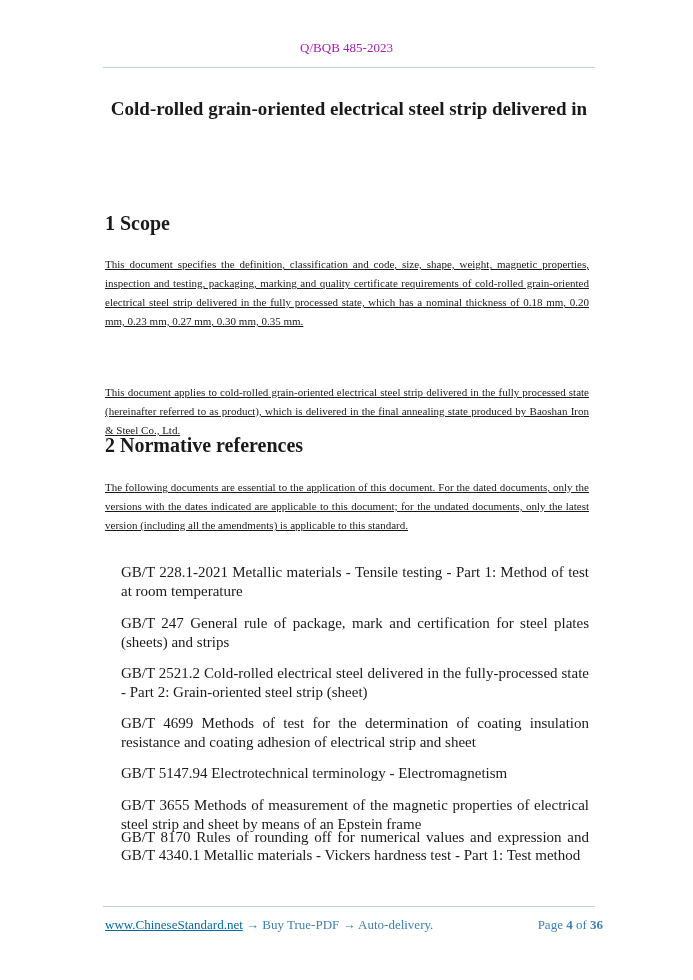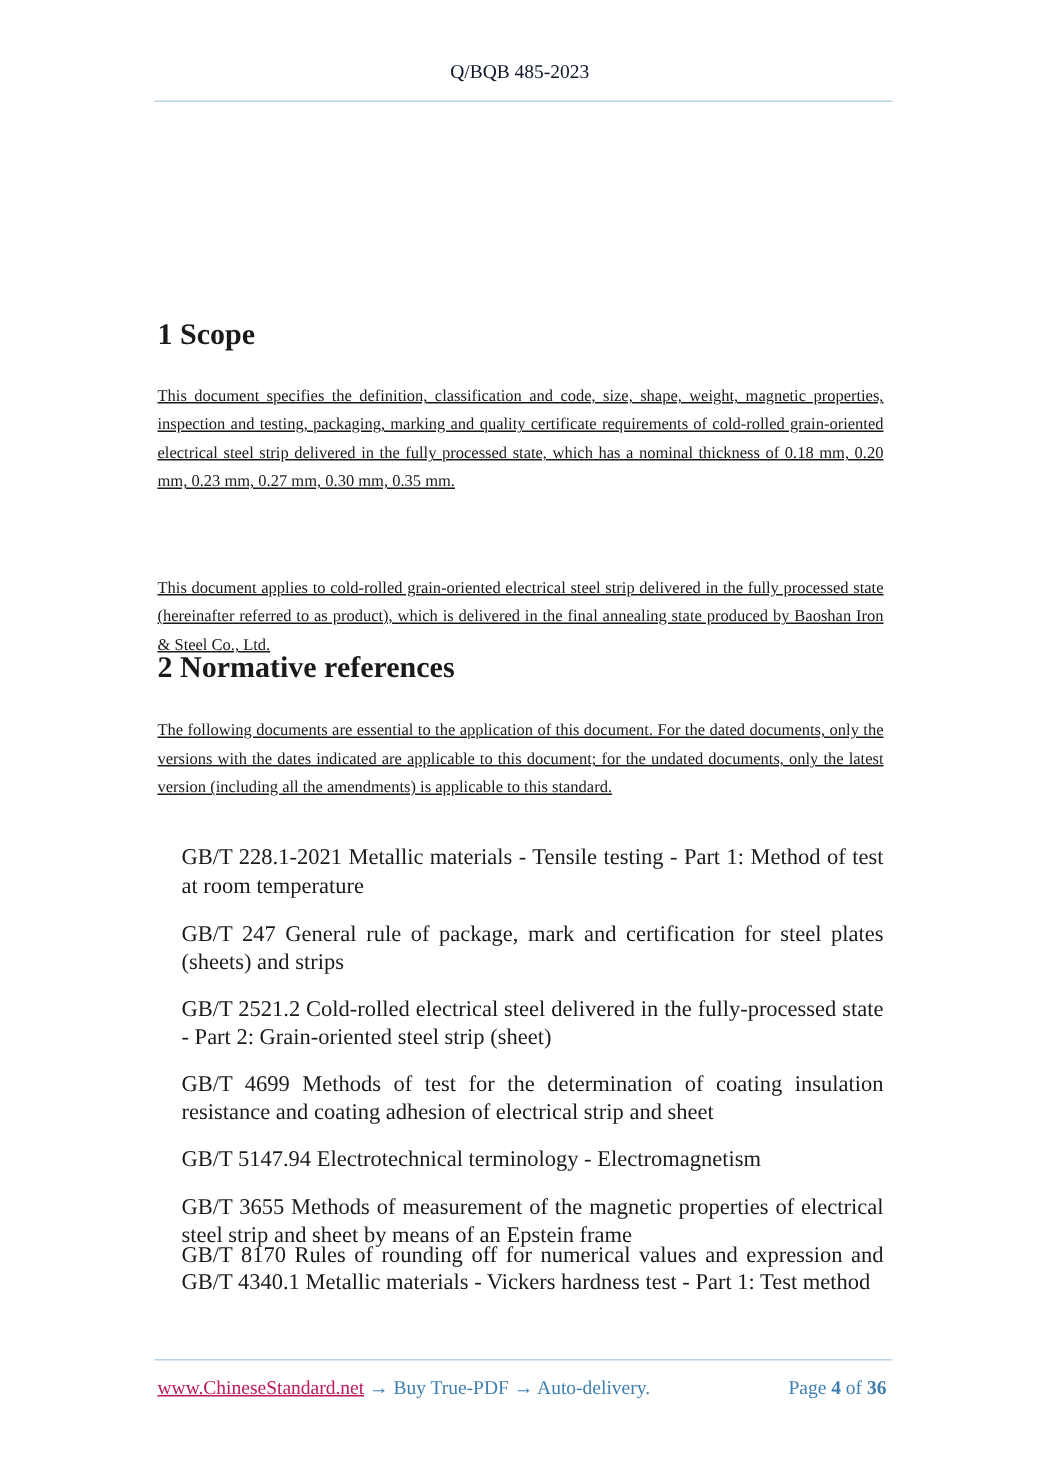--- a/index.html
+++ b/index.html
@@ -1,40 +1,41 @@
 <!DOCTYPE html>
 <html><head>
 <meta charset="utf-8">
 <style>
   html, body { margin: 0; padding: 0; background: #ffffff; }
   body { width: 693px; height: 980px; position: relative; overflow: hidden;
          font-family: "Liberation Serif", "DejaVu Serif", serif; color: #1a1a1a; }
   .hdr { position: absolute; top: 40px; left: 0; width: 693px; text-align: center;
-         font-size: 13px; color: #0f172a; }
+         font-size: 13px; color: #a21caf; }
   .hdr-line { position: absolute; top: 67px; left: 103px; width: 492px; height: 1px; background: #b9d3e6; }
   .title { position: absolute; top: 90px; left: 103px; width: 492px; text-align: center;
            font-weight: bold; font-size: 19px; line-height: 37px; }
   .h1 { position: absolute; left: 105px; font-weight: bold; font-size: 20px; }
   .para { position: absolute; left: 105px; width: 484px; font-size: 11px; line-height: 19px;
           text-align: justify; text-decoration: underline; }
   .ref { position: absolute; left: 121px; width: 468px; font-size: 15px; line-height: 19px;
          text-align: justify; }
   .ftr-line { position: absolute; top: 906px; left: 103px; width: 492px; height: 1px; background: #b9d3e6; }
   .ftr-left { position: absolute; top: 917px; left: 105px; font-size: 13px; color: #3f7fb0; }
-  .ftr-left a { color: #be185d; text-decoration: underline; }
-  .ftr-right { position: absolute; top: 917px; right: 102px; font-size: 13px; color: #3f7fb0; }
+  .ftr-left a { color: #0369a1; text-decoration: underline; }
+  .ftr-right { position: absolute; top: 917px; right: 90px; font-size: 13px; color: #3f7fb0; }
   .ftr-right b { font-weight: bold; }
 </style>
 </head>
 <body>
 
 <div class="hdr">Q/BQB 485-2023</div>
 <div class="hdr-line"></div>
 
 <div class="title">
+  <div>Cold-rolled grain-oriented electrical steel strip delivered in</div>
 </div>
 
 <div class="h1" style="top:212px;">1 Scope</div>
 <div class="para" style="top:255px;">This document specifies the definition, classification and code, size, shape, weight, magnetic properties, inspection and testing, packaging, marking and quality certificate requirements of cold-rolled grain-oriented electrical steel strip delivered in the fully processed state, which has a nominal thickness of 0.18 mm, 0.20 mm, 0.23 mm, 0.27 mm, 0.30 mm, 0.35 mm.</div>
 <div class="para" style="top:358px;margin-top:25px;">This document applies to cold-rolled grain-oriented electrical steel strip delivered in the fully processed state (hereinafter referred to as product), which is delivered in the final annealing state produced by Baoshan Iron &amp; Steel Co., Ltd.</div>
 
 <div class="h1" style="top:434px;">2 Normative references</div>
 <div class="para" style="top:478px;">The following documents are essential to the application of this document. For the dated documents, only the versions with the dates indicated are applicable to this document; for the undated documents, only the latest version (including all the amendments) is applicable to this standard.</div>
 
 <div class="ref" style="top:563px;">GB/T 228.1-2021 Metallic materials - Tensile testing - Part 1: Method of test at room temperature</div>

